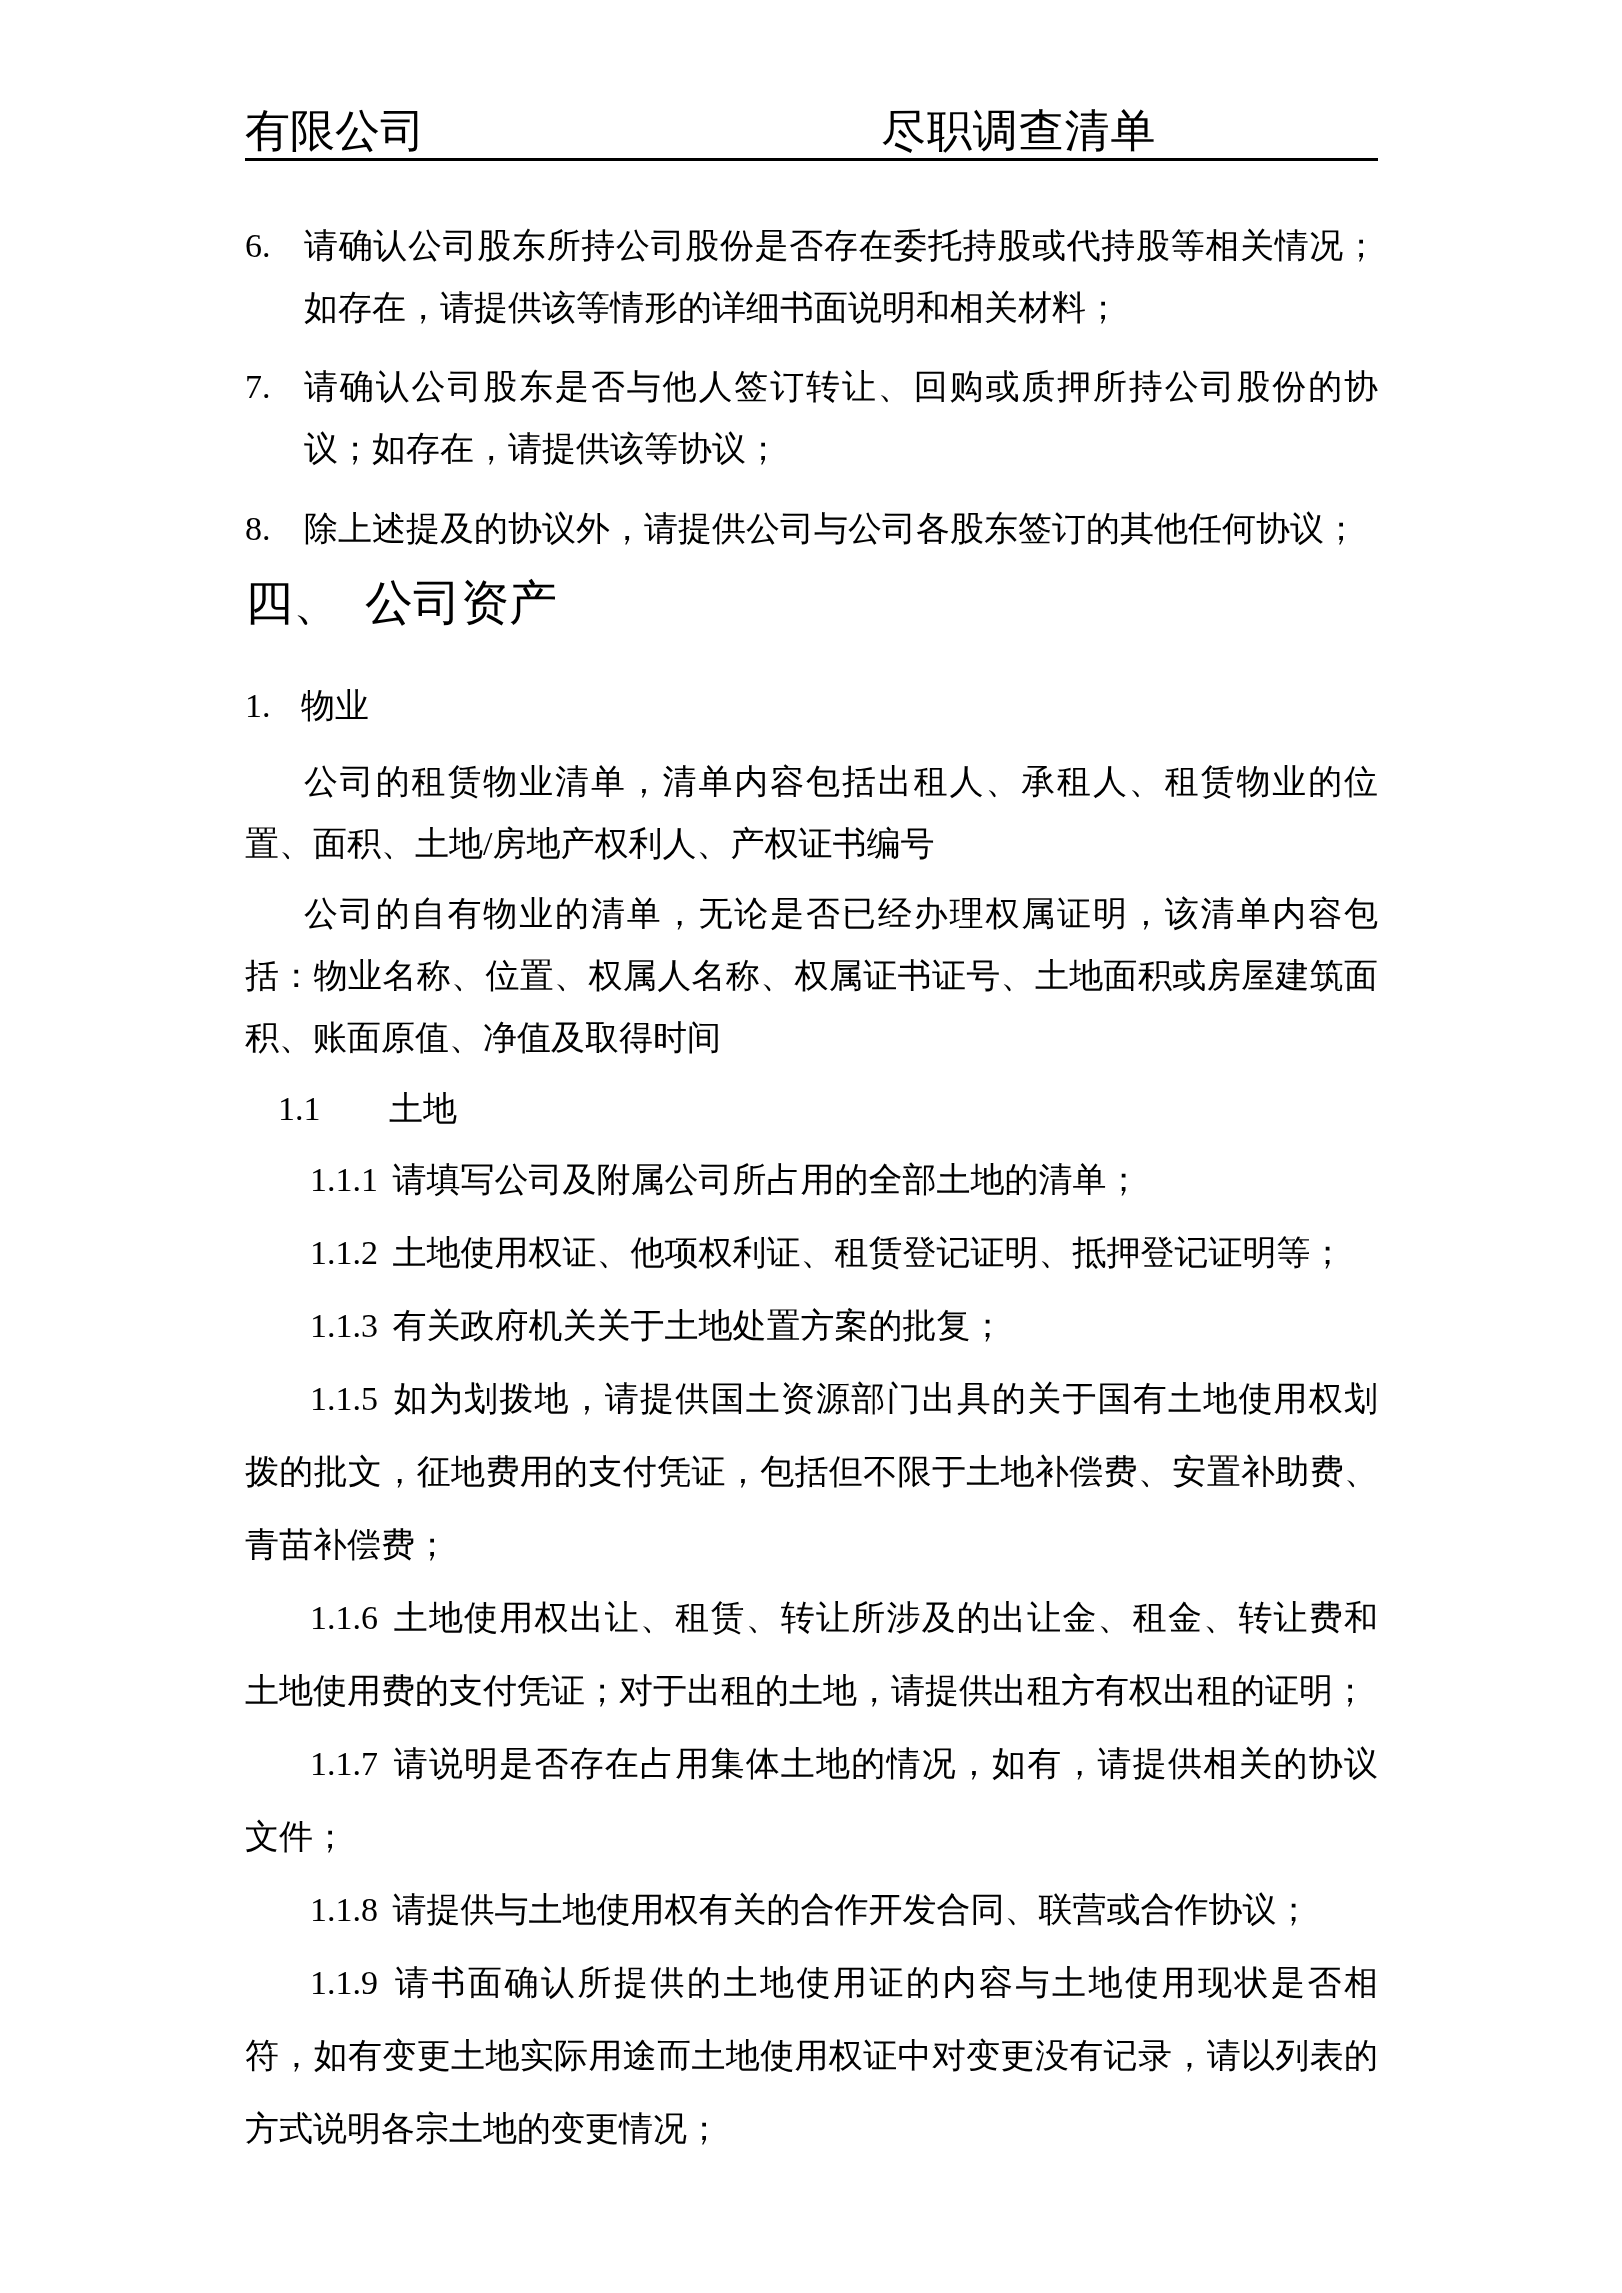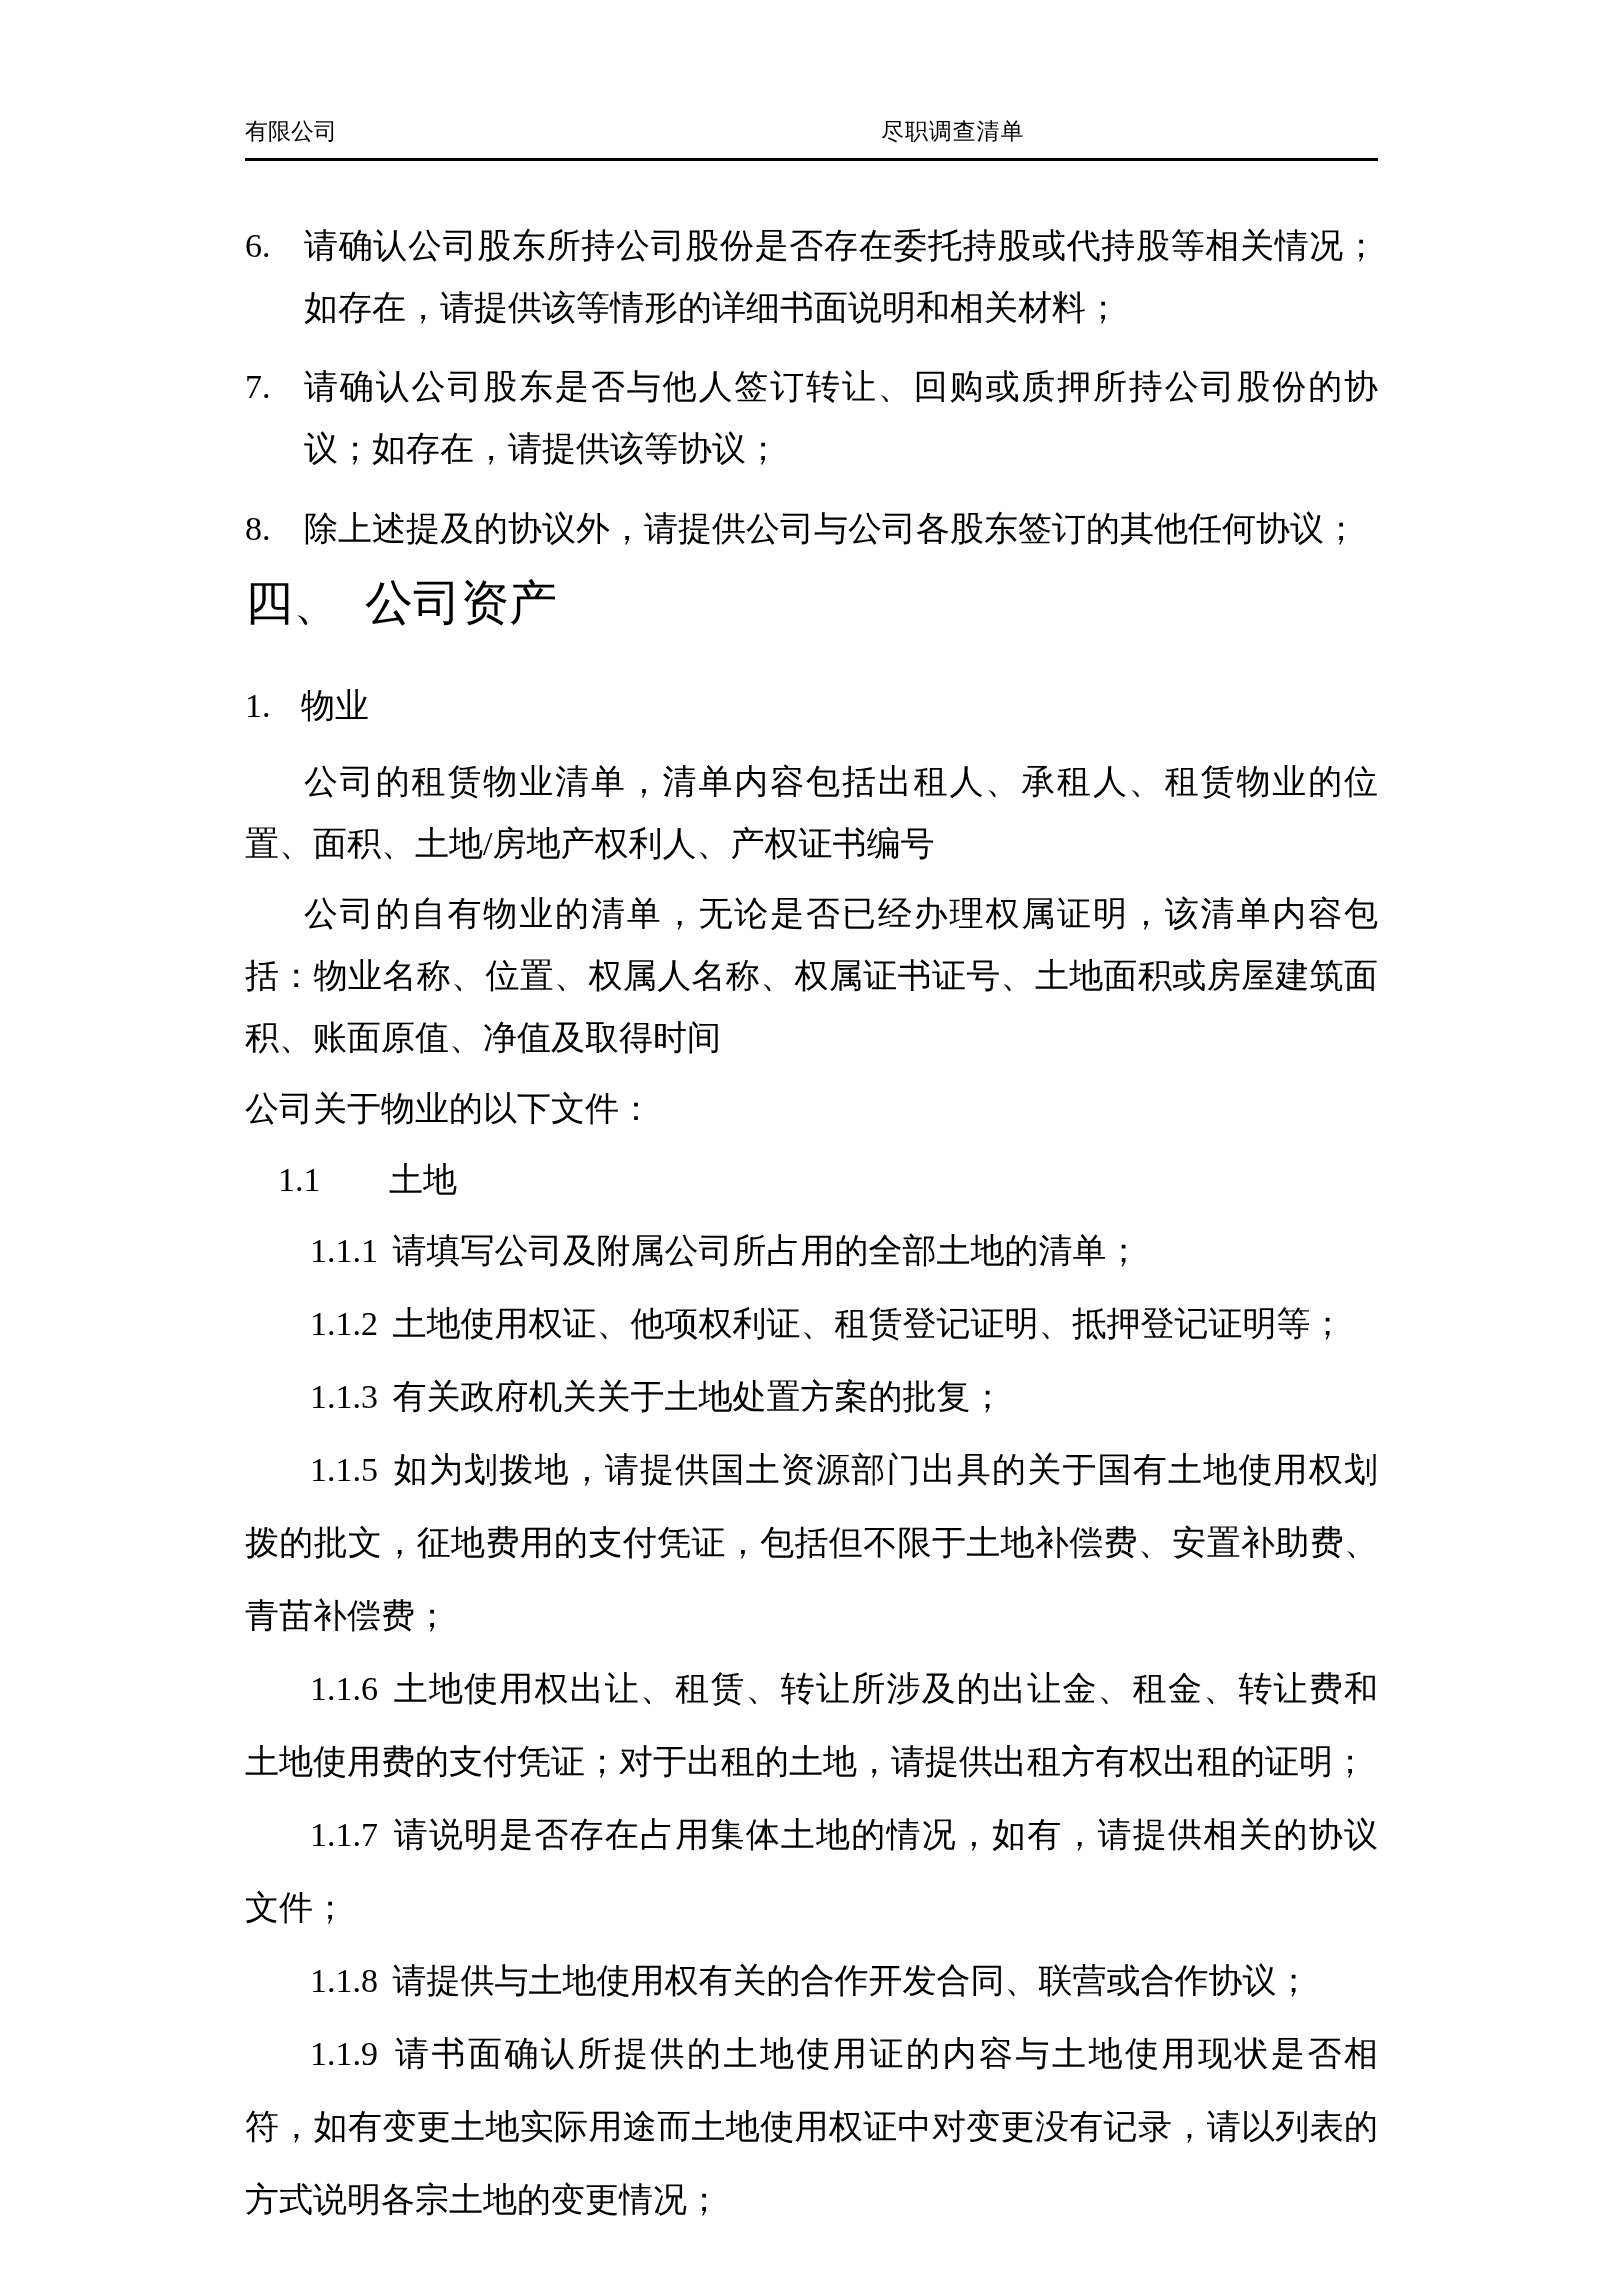--- a/index.html
+++ b/index.html
@@ -20,21 +20,21 @@
     padding: 109px 245px 0 245px;
     overflow: hidden;
   }
 
   
   .header {
     position: relative;
     height: 49px;
     line-height: 45px;
     border-bottom: 3.6px solid #000000;
-    font-size: 23px;
+    font-size: 45px;
   }
   .header .h-left { position: absolute; left: 0; bottom: 3.6px; }
   .header .h-right { position: absolute; left: 636px; bottom: 3.6px; letter-spacing: 0.9px; }
 
   
   .items-block { margin-top: 54px; }
   .num-item {
     display: flex;
     line-height: 62px;
     margin-bottom: 17.3px;
@@ -109,21 +109,20 @@
     <span class="sec-num">四、</span><span class="sec-title">公司资产</span>
   </div>
 
   <div class="prop-item">
     <span class="p-num">1.</span><span>物业</span>
   </div>
 
   <p class="para para-2">公司的租赁物业清单，清单内容包括出租人、承租人、租赁物业的位置、面积、土地/房地产权利人、产权证书编号</p>
   <p class="para para-1">公司的自有物业的清单，无论是否已经办理权属证明，该清单内容包括：物业名称、位置、权属人名称、权属证书证号、土地面积或房屋建筑面积、账面原值、净值及取得时间</p>
 
-  <p class="lead">公司关于物业的以下文件：</p>
 
   <div class="sub-header">
     <span class="sh-num">1.1</span><span>土地</span>
   </div>
 
   <div class="sub-items">
     <p class="sub-item"><span class="si-num">1.1.1</span><span class="si-txt">请填写公司及附属公司所占用的全部土地的清单；</span></p>
     <p class="sub-item"><span class="si-num">1.1.2</span><span class="si-txt">土地使用权证、他项权利证、租赁登记证明、抵押登记证明等；</span></p>
     <p class="sub-item"><span class="si-num">1.1.3</span><span class="si-txt">有关政府机关关于土地处置方案的批复；</span></p>
     <p class="sub-item"><span class="si-num">1.1.5</span><span class="si-txt">如为划拨地，请提供国土资源部门出具的关于国有土地使用权划拨的批文，征地费用的支付凭证，包括但不限于土地补偿费、安置补助费、青苗补偿费；</span></p>

